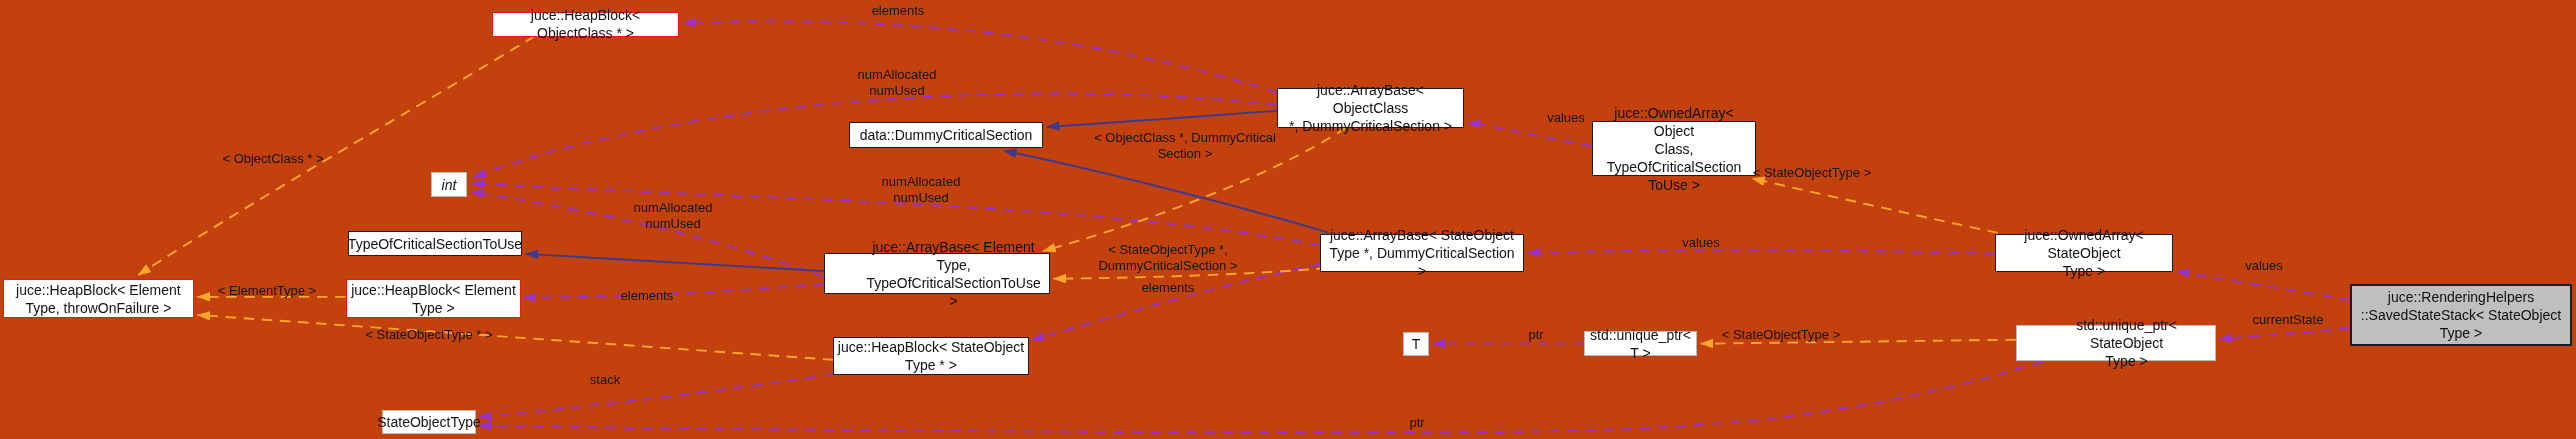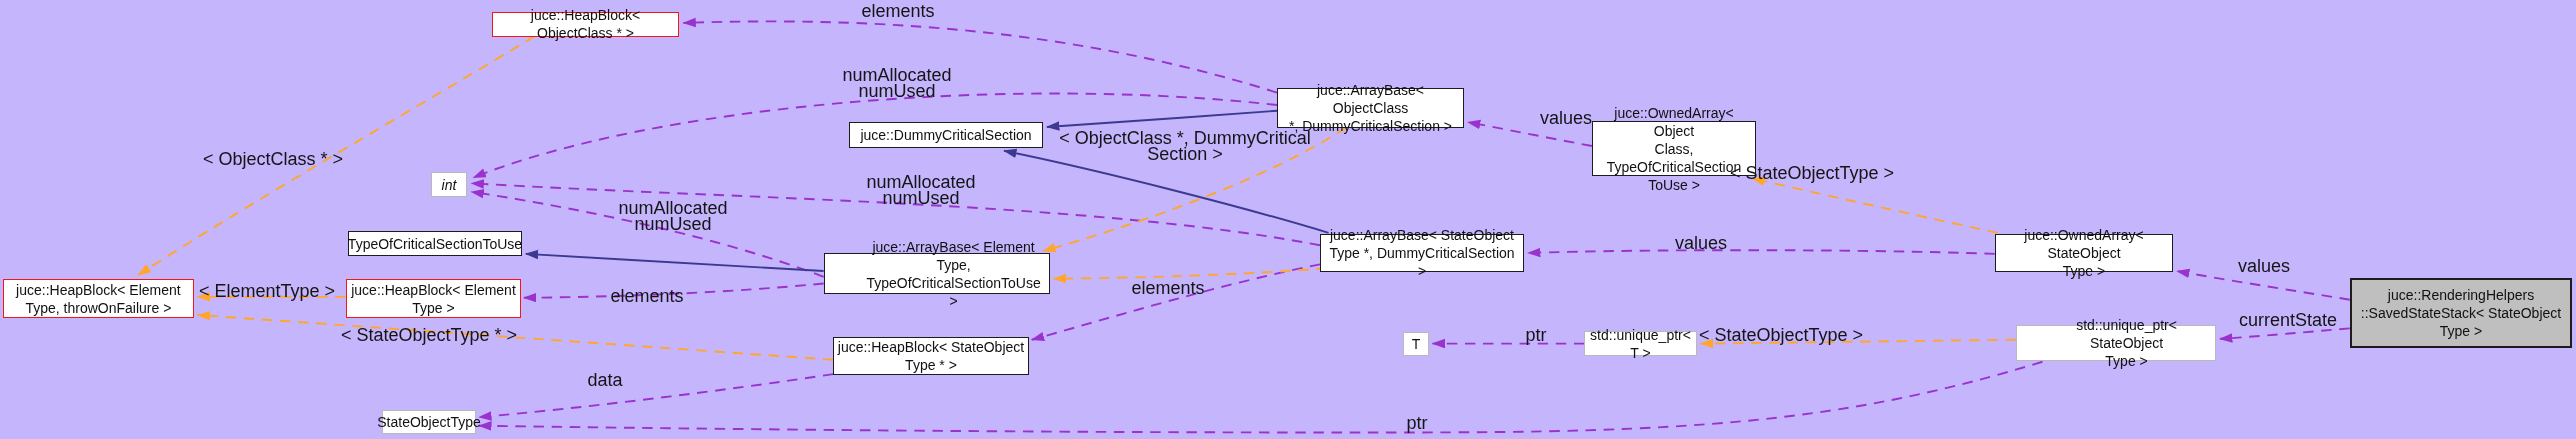--- a/index.html
+++ b/index.html
@@ -1,26 +1,26 @@
 <!DOCTYPE html>
 <html><head>
 <meta charset="utf-8">
 <style>
   html,body{margin:0;padding:0;background:#ffffff;}
-  #canvas{position:relative;width:2576px;height:440px;background:#c4b5fd;overflow:hidden;
+  #canvas{position:relative;width:2576px;height:440px;background:#c2410c;overflow:hidden;
           font-family:"Liberation Sans","DejaVu Sans",sans-serif;color:#111;}
   #edges{position:absolute;left:0;top:0;}
   .node{position:absolute;background:#fff;border:1.9px solid #1c1c1c;box-sizing:border-box;
         display:flex;align-items:center;justify-content:center;text-align:center;
         white-space:pre-line;font-size:14px;line-height:18px;padding:1px 2.9px;}
   .node[data-kind="red"]{border-color:#f21717;}
   .node[data-kind="gray"]{border-color:#b9b9b9;}
   .node[data-kind="current"]{background:#bfbfbf;border-width:2.9px;}
   .elabel{position:absolute;transform:translateX(-50%);white-space:pre;text-align:center;
-          font-size:18px;line-height:16px;color:#151515;}
+          font-size:13px;line-height:16px;color:#151515;}
   path.edge{fill:none;stroke-width:2;}
   path.dashed{stroke-dasharray:11 8;}
 </style>
 </head>
 <body>
 
 <div id="canvas">
 
   <svg id="edges" width="2576" height="440" viewBox="0 0 2699 461">
     <defs>
@@ -61,34 +61,34 @@
     <path class="edge" marker-end="url(#m-inherit)" d="M1392,244 C1300,216 1150,178 1052,158" stroke="#3b3990"></path>
     <path class="edge" marker-end="url(#m-inherit)" d="M863,284 C770,279 655,272 551,266" stroke="#3b3990"></path>
   </svg>
 
   <div class="node" data-kind="red" style="left: 492px; top: 11.5px; width: 187px; height: 25px; border-color: rgb(242, 23, 23);">juce::HeapBlock&lt; ObjectClass * &gt;</div>
   <div class="node" data-kind="black" style="left: 1277px; top: 88px; width: 187px; height: 40px; border-color: rgb(28, 28, 28);">juce::ArrayBase&lt; ObjectClass
 *, DummyCriticalSection &gt;</div>
   <div class="node" data-kind="black" style="left: 1592px; top: 121px; width: 164px; height: 55px; border-color: rgb(28, 28, 28);">juce::OwnedArray&lt; Object
 Class, TypeOfCriticalSection
 ToUse &gt;</div>
-  <div class="node" data-kind="black" style="left: 849px; top: 122px; width: 194px; height: 26px; border-color: rgb(28, 28, 28);">juce::DummyCriticalSection</div>
+  <div class="node" data-kind="black" style="left: 849px; top: 122px; width: 194px; height: 26px; border-color: rgb(28, 28, 28);">data::DummyCriticalSection</div>
   <div class="node" data-kind="gray" style="left: 431px; top: 172px; width: 36px; height: 25px; border-color: rgb(185, 185, 185); font-style: italic;">int</div>
   <div class="node" data-kind="black" style="left: 348px; top: 231px; width: 174px; height: 25px; border-color: rgb(28, 28, 28);">TypeOfCriticalSectionToUse</div>
   <div class="node" data-kind="red" style="left: 2.9px; top: 279px; width: 191px; height: 39px; border-color: rgb(242, 23, 23);">juce::HeapBlock&lt; Element
 Type, throwOnFailure &gt;</div>
   <div class="node" data-kind="red" style="left: 346px; top: 279px; width: 175px; height: 39px; border-color: rgb(242, 23, 23);">juce::HeapBlock&lt; Element
 Type &gt;</div>
   <div class="node" data-kind="black" style="left: 824px; top: 253px; width: 226px; height: 41px; border-color: rgb(28, 28, 28); padding-left: 36px;">juce::ArrayBase&lt; Element
 Type, TypeOfCriticalSectionToUse &gt;</div>
   <div class="node" data-kind="black" style="left: 1320px; top: 234px; width: 204px; height: 38px; border-color: rgb(28, 28, 28);">juce::ArrayBase&lt; StateObject
 Type *, DummyCriticalSection &gt;</div>
   <div class="node" data-kind="black" style="left: 1995px; top: 234px; width: 178px; height: 38px; border-color: rgb(28, 28, 28);">juce::OwnedArray&lt; StateObject
 Type &gt;</div>
-  <div class="node" data-kind="current" style="left: 2350px; top: 278px; width: 222px; height: 70px; border-color: rgb(28, 28, 28); background: rgb(191, 191, 191);">juce::RenderingHelpers
+  <div class="node" data-kind="current" style="left: 2350px; top: 284px; width: 222px; height: 62px; border-color: rgb(28, 28, 28); background: rgb(191, 191, 191);">juce::RenderingHelpers
 ::SavedStateStack&lt; StateObject
 Type &gt;</div>
   <div class="node" data-kind="gray" style="left: 2016px; top: 325px; width: 200px; height: 36px; border-color: rgb(185, 185, 185); padding-left: 24px;">std::unique_ptr&lt; StateObject
 Type &gt;</div>
   <div class="node" data-kind="gray" style="left: 1584px; top: 331px; width: 113px; height: 25px; border-color: rgb(185, 185, 185);">std::unique_ptr&lt; T &gt;</div>
   <div class="node" data-kind="gray" style="left: 1403px; top: 332px; width: 26px; height: 24px; border-color: rgb(185, 185, 185);">T</div>
   <div class="node" data-kind="black" style="left: 833px; top: 337px; width: 196px; height: 38px; border-color: rgb(28, 28, 28);">juce::HeapBlock&lt; StateObject
 Type * &gt;</div>
   <div class="node" data-kind="gray" style="left: 382px; top: 410px; width: 94px; height: 24px; border-color: rgb(185, 185, 185);">StateObjectType</div>
 
@@ -98,25 +98,27 @@
   <div class="elabel" style="left:1566px;top:110px">values</div>
   <div class="elabel" style="left:1185px;top:130px">&lt; ObjectClass *, DummyCritical
 Section &gt;</div>
   <div class="elabel" style="left:921px;top:174px">numAllocated
 numUsed</div>
   <div class="elabel" style="left:673px;top:200px">numAllocated
 numUsed</div>
   <div class="elabel" style="left:273px;top:151px">&lt; ObjectClass * &gt;</div>
   <div class="elabel" style="left:267px;top:283px">&lt; ElementType &gt;</div>
   <div class="elabel" style="left:647px;top:288px">elements</div>
+  <div class="elabel" style="left:1168px;top:242px">&lt; StateObjectType *,
+DummyCriticalSection &gt;</div>
   <div class="elabel" style="left:1168px;top:280px">elements</div>
   <div class="elabel" style="left:1701px;top:235px">values</div>
   <div class="elabel" style="left:1812px;top:165px">&lt; StateObjectType &gt;</div>
   <div class="elabel" style="left:2264px;top:258px">values</div>
   <div class="elabel" style="left:2288px;top:312px">currentState</div>
   <div class="elabel" style="left:1781px;top:327px">&lt; StateObjectType &gt;</div>
   <div class="elabel" style="left:1536px;top:327px">ptr</div>
   <div class="elabel" style="left:1417px;top:415px">ptr</div>
   <div class="elabel" style="left:429px;top:327px">&lt; StateObjectType * &gt;</div>
-  <div class="elabel" style="left:605px;top:372px">data</div>
+  <div class="elabel" style="left:605px;top:372px">stack</div>
 
 </div>
 
 
 </body></html>

